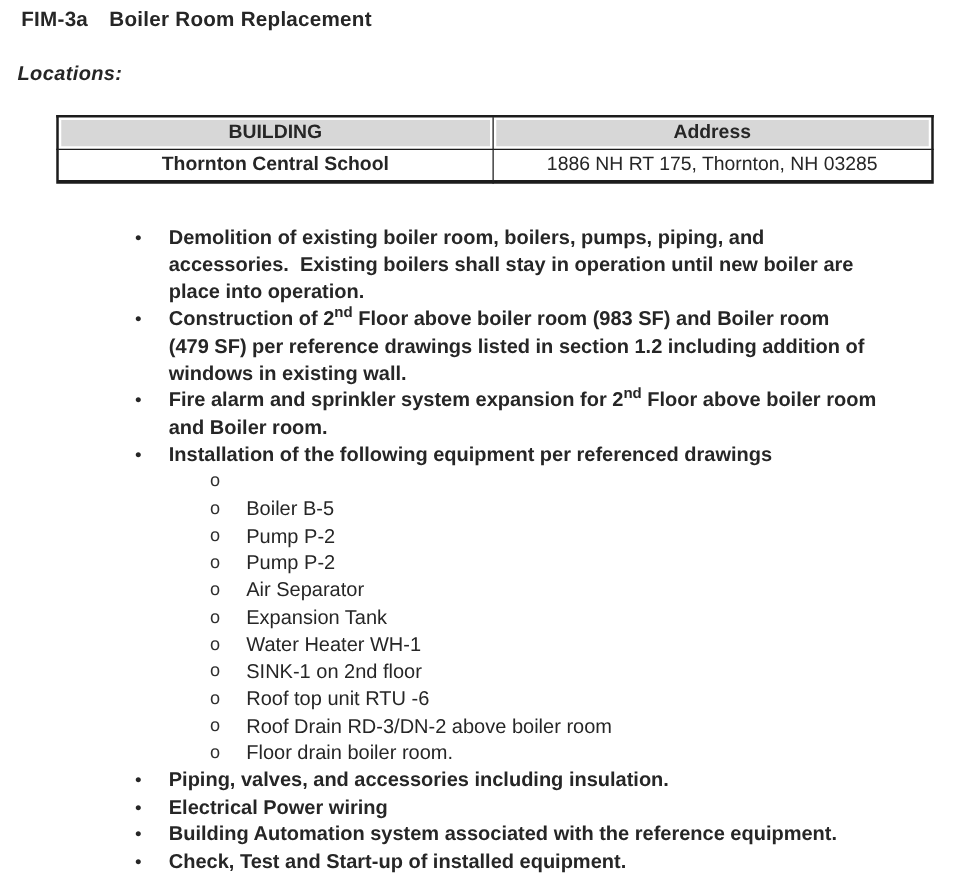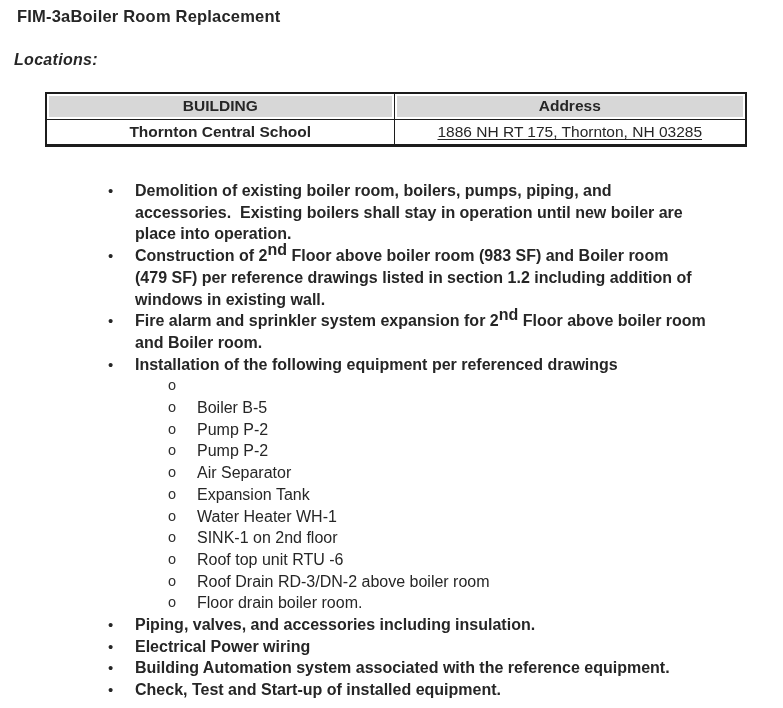--- a/index.html
+++ b/index.html
@@ -17,21 +17,21 @@
     overflow: hidden;
   }
   .page { position: absolute; inset: 0; width: 783px; height: 708px; }
 
   
   .doc-title {
     position: absolute; top: 7px; left: 17px;
     font-size: 16.5px; font-weight: bold; letter-spacing: 0.2px;
     white-space: nowrap;
   }
-  .doc-title .code { }
+  .doc-title .code { margin-right: 17px; }
 
   
   .section-label {
     position: absolute; top: 51px; left: 14px;
     font-size: 16px; font-weight: bold; font-style: italic;
     letter-spacing: 0.3px;
   }
 
   
   .locations-table {
@@ -52,21 +52,21 @@
   }
   .locations-table th {
     background: var(--header-bg);
     font-weight: bold;
     box-shadow: inset 0 0 0 2px #ffffff;
   }
   .locations-table { border: 2px solid var(--border-color); border-bottom-width: 3px; }
   .col-building { width: 348px; }
   .col-address  { width: 352px; }
   .cell-building { font-weight: bold; }
-  .cell-address span { text-decoration: underline; text-underline-offset: 2px; }
+  .cell-address span { text-underline-offset: 2px; }
 
   
   .bullet-list {
     position: absolute; top: 180px; left: 0; width: 783px;
     font-size: 16px; line-height: 21.7px;
   }
   .bullet-row { display: flex; align-items: flex-start; padding-left: 108px; }
   .bullet-row .marker {
     flex: 0 0 27px; text-align: left;
     font-size: 15px;
@@ -75,21 +75,21 @@
     flex: 0 0 600px;
     white-space: pre-wrap;
     font-weight: bold;
   }
   .sub-row { display: flex; align-items: flex-start; padding-left: 168px; }
   .sub-row .smarker {
     flex: 0 0 29px;
     font-size: 14.5px; color: #2e2e2e;
   }
   .sub-row .stext { flex: 1 1 auto; white-space: pre-wrap; }
-  sup.ord { font-size: 16px; vertical-align: super; line-height: 0; }
+  sup.ord { font-size: 12px; vertical-align: super; line-height: 0; }
 </style>
 </head>
 <body>
 
 <div class="page">
 
   <h1 class="doc-title"><span class="code">FIM-3a</span><span>Boiler Room Replacement</span></h1>
 
   <div class="section-label">Locations:</div>
 

